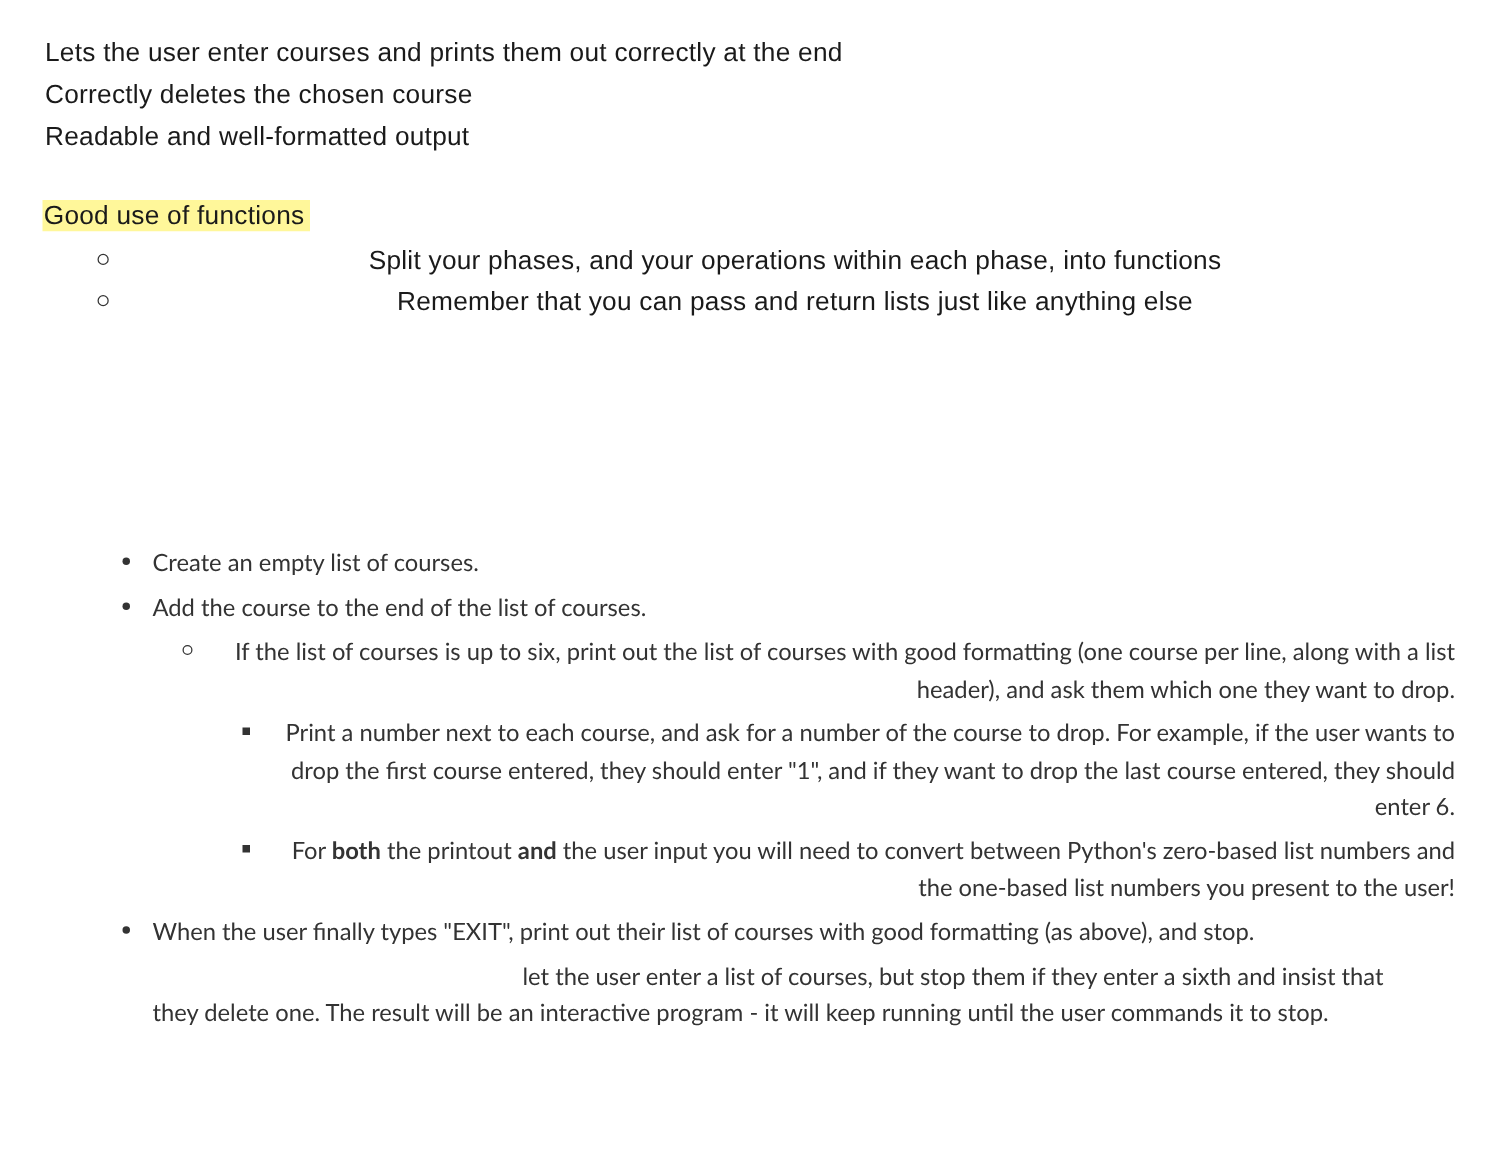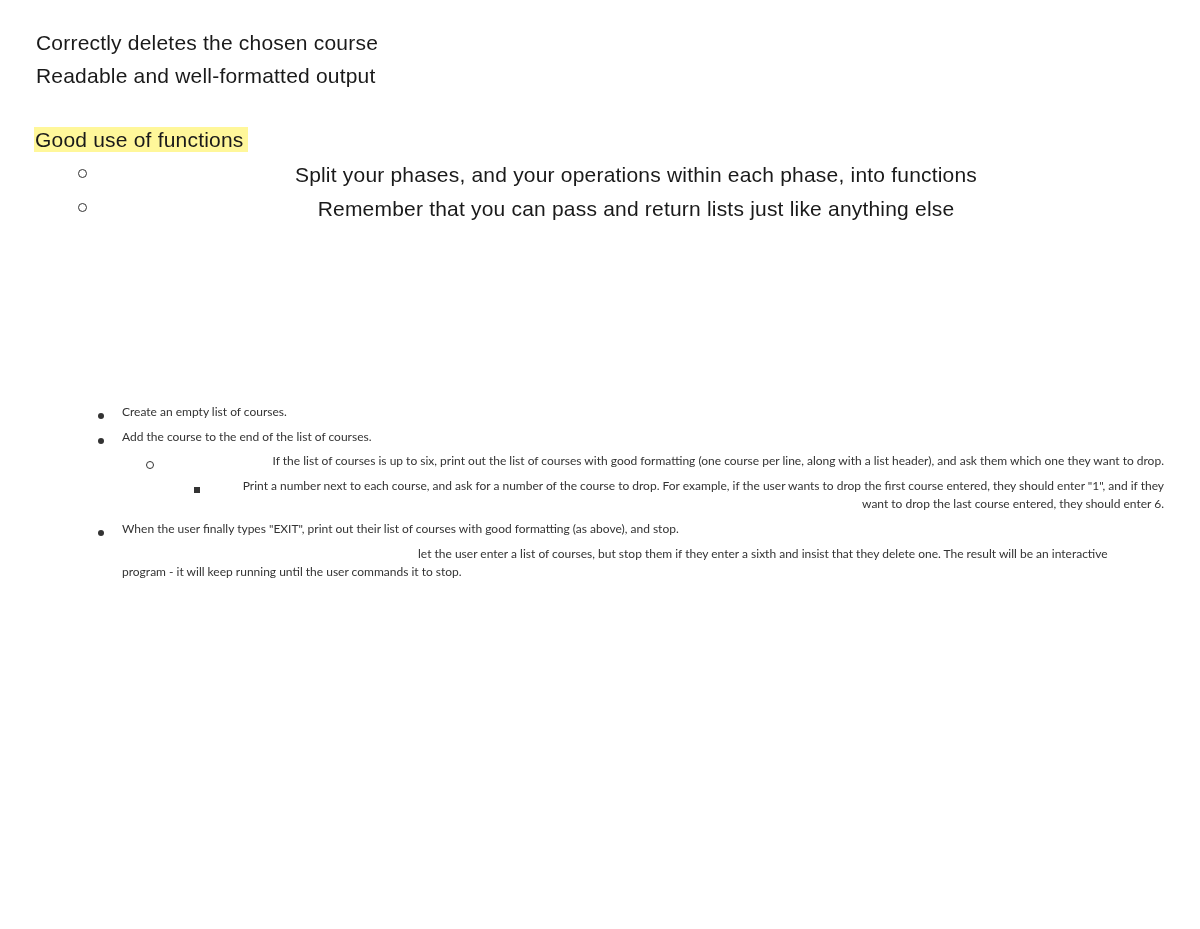--- a/index.html
+++ b/index.html
@@ -49,21 +49,21 @@
       left: 0;
       top: 9px;
       width: 7px;
       height: 7px;
       border: 1.5px solid #333;
       border-radius: 50%;
       background: transparent;
     }
     .instructions {
       font-family: 'Segoe UI', 'Lato', 'Helvetica Neue', Arial, sans-serif;
-      font-size: 12px;
+      font-size: 19px;
       color: #333;
       margin-top: 180px;
       line-height: 1.55;
     }
     .disc-list {
       list-style: none;
       margin-left: 62px;
     }
     .disc-list > li {
       position: relative;
@@ -129,20 +129,21 @@
       margin-right: 30px;
       margin-top: 2px;
       text-indent: 296px;
       line-height: 1.55;
     }
   </style>
 </head>
 <body>
 
 <div class="top-section">
+  <div class="requirement-line">Lets the user enter courses and prints them out correctly at the end</div>
   <div class="requirement-line">Correctly deletes the chosen course</div>
   <div class="requirement-line">Readable and well-formatted output</div>
 
   <div class="section-spacer"></div>
 
   <div>
     <span class="highlighted-heading">Good use of functions</span>
   </div>
 
   <ul class="hollow-list">
@@ -154,20 +155,23 @@
 <div class="instructions">
   <ul class="disc-list">
     <li>Create an empty list of courses.</li>
     <li>
       <span>Add the course to the end of the list of courses.</span>
       <ul class="circle-list">
         <li>
           <span>If the list of courses is up to six, print out the list of courses with good formatting (one course per line, along with a list header), and ask them which one they want to drop.</span>
           <ul class="square-list">
             <li>Print a number next to each course, and ask for a number of the course to drop.  For example, if the user wants to drop the first course entered, they should enter "1", and if they want to drop the last course entered, they should enter 6.</li>
+            <li>
+              <span>For </span><span class="bold">both</span><span> the printout </span><span class="bold">and</span><span> the user input you will need to convert between Python's zero-based list numbers and the one-based list numbers you present to the user!</span>
+            </li>
           </ul>
         </li>
       </ul>
     </li>
     <li>When the user finally types "EXIT", print out their list of courses with good formatting (as above), and stop.</li>
   </ul>
 
   <div class="trailing-paragraph">let the user enter a list of courses, but stop them if they enter a sixth and insist that they delete one.  The result will be an interactive program - it will keep running until the user commands it to stop.</div>
 </div>
 

